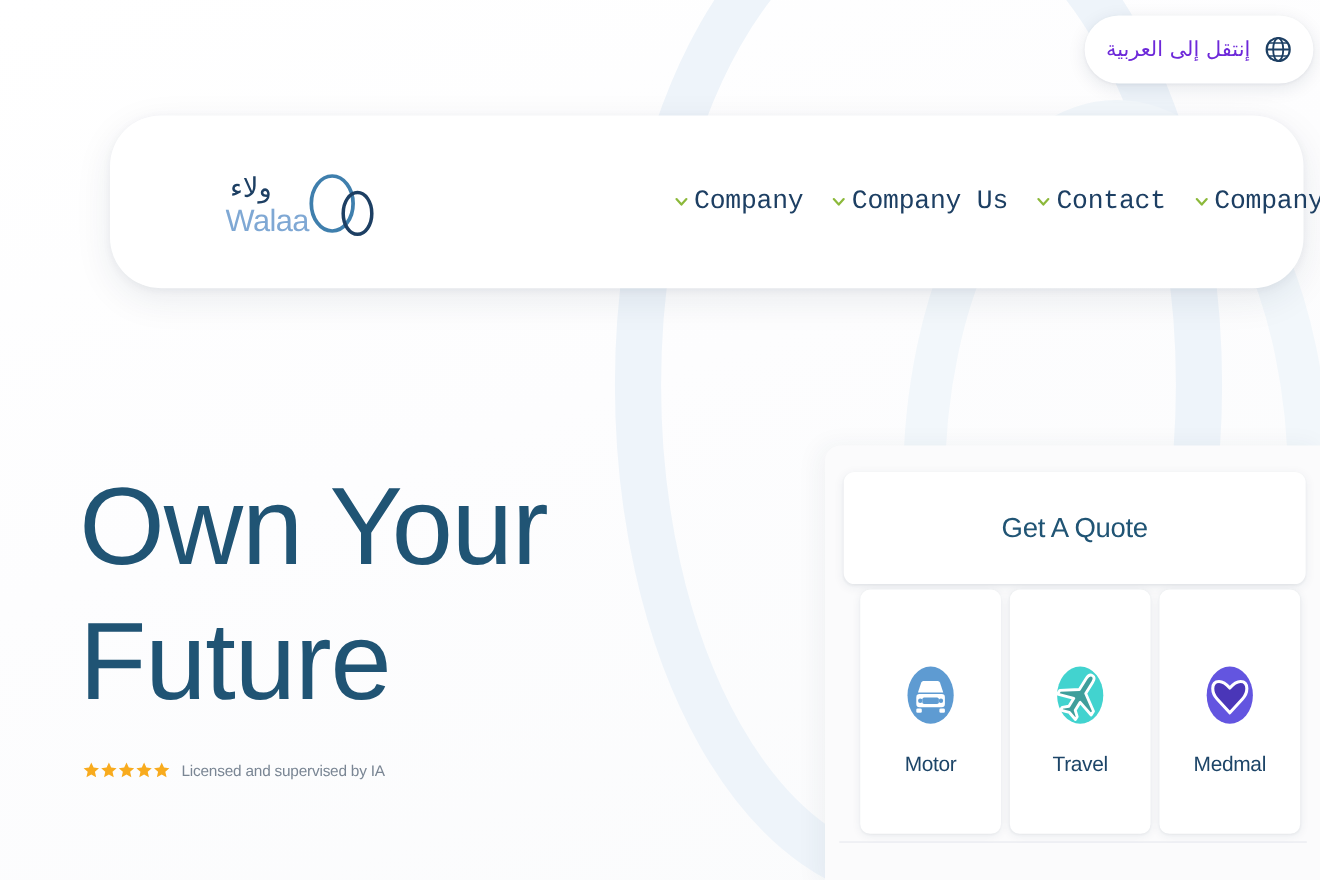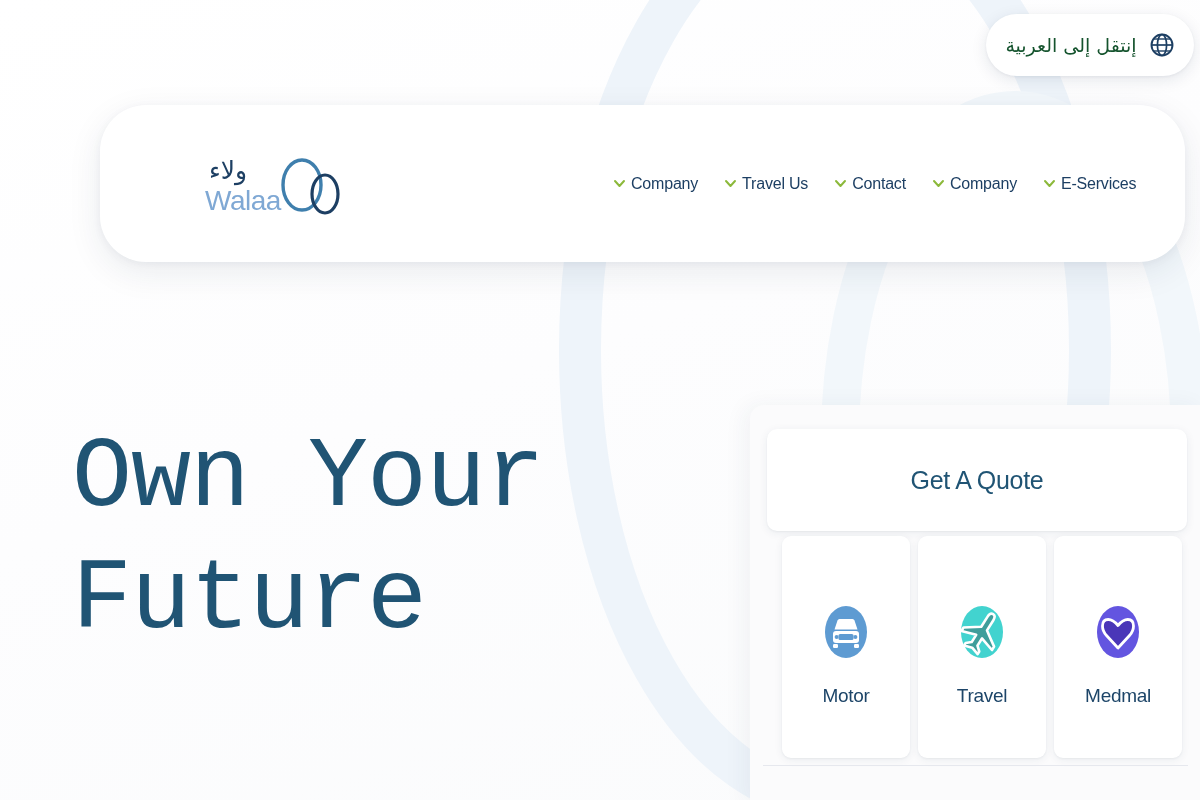--- a/index.html
+++ b/index.html
@@ -48,21 +48,21 @@
     border-radius: 34px;
     box-shadow: 0 4px 16px rgba(20,40,70,0.10), 0 1px 3px rgba(20,40,70,0.06);
     display: flex;
     align-items: center;
     justify-content: center;
     gap: 12px;
     direction: rtl;
   }
   #lang-pill .lang-text {
     font-size: 19px;
-    color: #14532d;
+    color: #6d28d9;
     font-family: "DejaVu Sans", sans-serif;
     letter-spacing: 0;
     white-space: nowrap;
   }
   .globe-icon { display: block; }
 
   
   #header-card {
     position: absolute;
     left: 100px;
@@ -98,44 +98,44 @@
   }
   .nav-item {
     display: flex;
     align-items: center;
     gap: 5px;
     padding: 0 13px;
     cursor: pointer;
     white-space: nowrap;
   }
   .nav-label {
-    font-size: 16px;
+    font-size: 24px;
     color: #1d3f63;
-    font-family: Liberation Sans, sans-serif;
+    font-family: Liberation Mono, monospace;
     font-weight: 400;
     letter-spacing: -0.2px;
   }
   .chev {
     flex: 0 0 auto;
     display: block;
   }
 
   
   #hero {
     position: absolute;
     left: 72px;
     top: 418px;
     width: 620px;
   }
   #hero-title {
     font-size: 100px;
     line-height: 1.22;
     color: #205474;
     font-weight: 300;
-    font-family: Liberation Mono, monospace;
+    font-family: Liberation Sans, sans-serif;
     letter-spacing: -1px;
     white-space: pre-line;
   }
   #rating-row {
     margin-top: 30px;
     margin-left: 3px;
     display: flex;
     align-items: center;
     gap: 10px;
   }
@@ -266,21 +266,21 @@
         <svg class="chev" width="13" height="13" viewBox="0 0 13 13" xmlns="http://www.w3.org/2000/svg">
           <polyline points="2,4 6.5,9 11,4" fill="none" stroke="#8cb93b" stroke-width="2" stroke-linecap="round" stroke-linejoin="round"></polyline>
         </svg>
         <span class="nav-label">Company</span>
       </div>
 
       <div class="nav-item">
         <svg class="chev" width="13" height="13" viewBox="0 0 13 13" xmlns="http://www.w3.org/2000/svg">
           <polyline points="2,4 6.5,9 11,4" fill="none" stroke="#8cb93b" stroke-width="2" stroke-linecap="round" stroke-linejoin="round"></polyline>
         </svg>
-        <span class="nav-label">Travel Us</span>
+        <span class="nav-label">Company Us</span>
       </div>
 
       <div class="nav-item">
         <svg class="chev" width="13" height="13" viewBox="0 0 13 13" xmlns="http://www.w3.org/2000/svg">
           <polyline points="2,4 6.5,9 11,4" fill="none" stroke="#8cb93b" stroke-width="2" stroke-linecap="round" stroke-linejoin="round"></polyline>
         </svg>
         <span class="nav-label">Contact</span>
       </div>
 
       <div class="nav-item">
@@ -297,20 +297,40 @@
         <span class="nav-label">E-Services</span>
       </div>
 
     </nav>
   </div>
 
   <div id="hero">
     <h1 id="hero-title">Own Your
 Future</h1>
 
+    <div id="rating-row">
+      <div id="stars">
+        <svg width="16" height="16" viewBox="0 0 16 16" xmlns="http://www.w3.org/2000/svg">
+            <polygon points="8,1.2 10.1,5.8 15,6.3 11.3,9.6 12.4,14.5 8,12 3.6,14.5 4.7,9.6 1,6.3 5.9,5.8" fill="#f8ab1e"></polygon>
+          </svg>
+        <svg width="16" height="16" viewBox="0 0 16 16" xmlns="http://www.w3.org/2000/svg">
+            <polygon points="8,1.2 10.1,5.8 15,6.3 11.3,9.6 12.4,14.5 8,12 3.6,14.5 4.7,9.6 1,6.3 5.9,5.8" fill="#f8ab1e"></polygon>
+          </svg>
+        <svg width="16" height="16" viewBox="0 0 16 16" xmlns="http://www.w3.org/2000/svg">
+            <polygon points="8,1.2 10.1,5.8 15,6.3 11.3,9.6 12.4,14.5 8,12 3.6,14.5 4.7,9.6 1,6.3 5.9,5.8" fill="#f8ab1e"></polygon>
+          </svg>
+        <svg width="16" height="16" viewBox="0 0 16 16" xmlns="http://www.w3.org/2000/svg">
+            <polygon points="8,1.2 10.1,5.8 15,6.3 11.3,9.6 12.4,14.5 8,12 3.6,14.5 4.7,9.6 1,6.3 5.9,5.8" fill="#f8ab1e"></polygon>
+          </svg>
+        <svg width="16" height="16" viewBox="0 0 16 16" xmlns="http://www.w3.org/2000/svg">
+            <polygon points="8,1.2 10.1,5.8 15,6.3 11.3,9.6 12.4,14.5 8,12 3.6,14.5 4.7,9.6 1,6.3 5.9,5.8" fill="#f8ab1e"></polygon>
+          </svg>
+      </div>
+      <span id="rating-text">Licensed and supervised by IA</span>
+    </div>
   </div>
 
   <div id="quote-panel">
 
     <div id="quote-header">
       <span id="quote-header-title">Get A Quote</span>
     </div>
 
     <div id="tiles">
 

